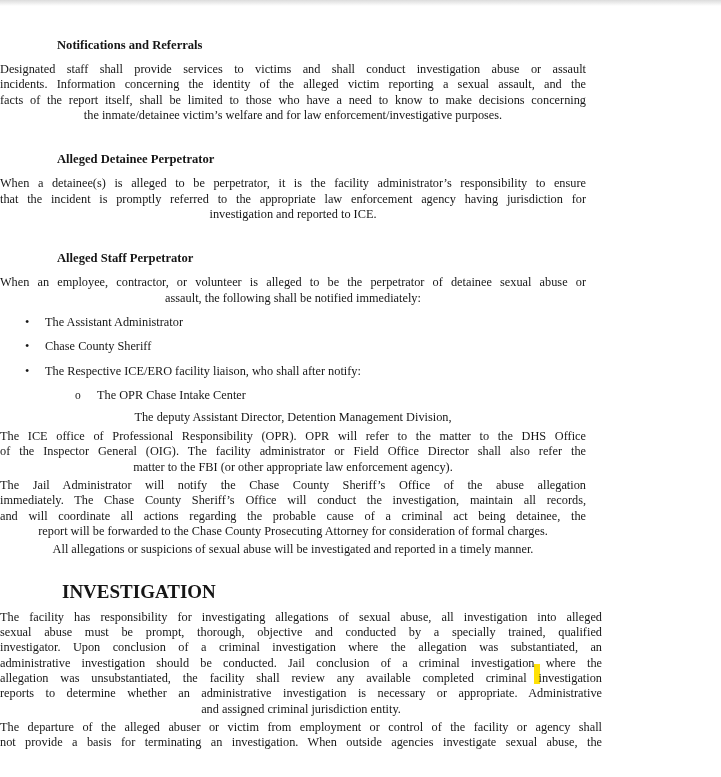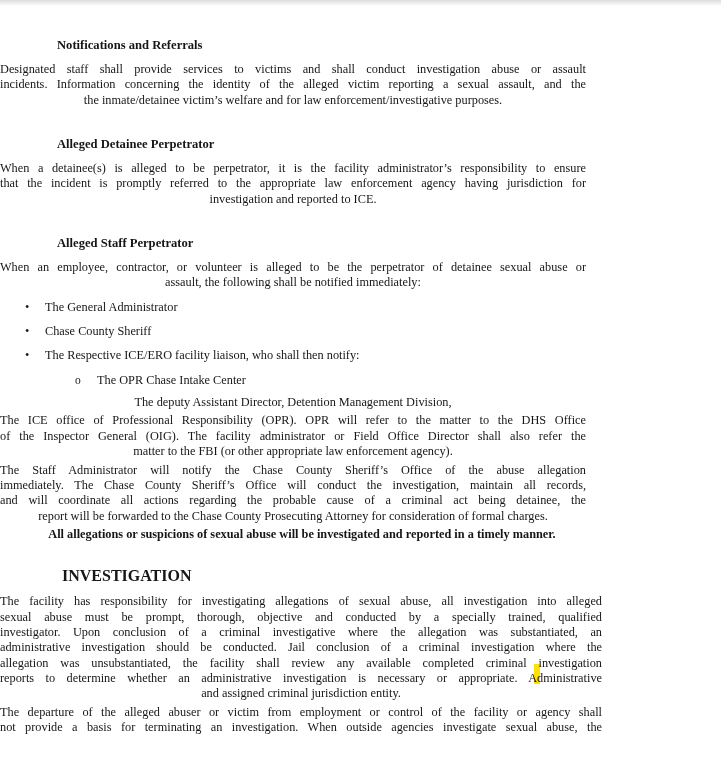--- a/index.html
+++ b/index.html
@@ -31,30 +31,30 @@
 
   .h2 {
     font-weight: bold;
     font-size: 12.6px;
     line-height: 16px;
     margin-top: 28px;
     margin-bottom: 9px;
   }
   .h1 {
     font-weight: bold;
-    font-size: 16px;
+    font-size: 19px;
     line-height: 19px;
     margin-top: 24px;
     margin-bottom: 9px;
   }
   .paragraph {
     font-size: 12.3px;
     margin: 3px 0;
   }
-  .paragraph.bold { font-weight: bold; padding-left: 9px; }
+  .paragraph.bold { font-weight: normal; }
   .line {
     line-height: 15.35px;
     text-align: justify;
     text-align-last: justify;
     -moz-text-align-last: justify;
     text-justify: inter-word;
   }
   .line.last {
     text-align: center;
     text-align-last: auto;
@@ -83,71 +83,72 @@
 <body style="background: rgb(255, 255, 255); color: rgb(22, 22, 22);">
 
 <div class="top-fade"></div>
 <div class="cursor-mark" style="background: rgb(255, 225, 6);"></div>
 <div class="content">
   <div id="doc">
       <div class="h2 sec-a">Notifications and Referrals</div>
       <div class="paragraph sec-a">
         <div class="line">Designated staff shall provide services to victims and shall conduct investigation abuse or assault</div>
         <div class="line">incidents. Information concerning the identity of the alleged victim reporting a sexual assault, and the</div>
+        <div class="line">facts of the report itself, shall be limited to those who have a need to know to make decisions concerning</div>
         <div class="line last">the inmate/detainee victim’s welfare and for law enforcement/investigative purposes.</div>
       </div>
       <div class="h2 sec-a">Alleged Detainee Perpetrator</div>
       <div class="paragraph sec-a">
         <div class="line">When a detainee(s) is alleged to be perpetrator, it is the facility administrator’s responsibility to ensure</div>
         <div class="line">that the incident is promptly referred to the appropriate law enforcement agency having jurisdiction for</div>
         <div class="line last">investigation and reported to ICE.</div>
       </div>
       <div class="h2 sec-a">Alleged Staff Perpetrator</div>
       <div class="paragraph sec-a">
         <div class="line">When an employee, contractor, or volunteer is alleged to be the perpetrator of detainee sexual abuse or</div>
         <div class="line last">assault, the following shall be notified immediately:</div>
       </div>
       <div class="bullet l1 sec-a">
         <span class="marker">•</span>
-        <span class="btext">The General Administrator</span>
+        <span class="btext">The Assistant Administrator</span>
       </div>
       <div class="bullet l1 sec-a">
         <span class="marker">•</span>
         <span class="btext">Chase County Sheriff</span>
       </div>
       <div class="bullet l1 sec-a">
         <span class="marker">•</span>
-        <span class="btext">The Respective ICE/ERO facility liaison, who shall then notify:</span>
+        <span class="btext">The Respective ICE/ERO facility liaison, who shall after notify:</span>
       </div>
       <div class="bullet l2 sec-a">
         <span class="marker">o</span>
         <span class="btext">The OPR Chase Intake Center</span>
       </div>
       <div class="paragraph sec-a">
         <div class="line last">The deputy Assistant Director, Detention Management Division,</div>
       </div>
       <div class="paragraph sec-a">
         <div class="line">The ICE office of Professional Responsibility (OPR). OPR will refer to the matter to the DHS Office</div>
         <div class="line">of the Inspector General (OIG). The facility administrator or Field Office Director shall also refer the</div>
         <div class="line last">matter to the FBI (or other appropriate law enforcement agency).</div>
       </div>
       <div class="paragraph sec-a">
-        <div class="line">The Staff Administrator will notify the Chase County Sheriff’s Office of the abuse allegation</div>
+        <div class="line">The Jail Administrator will notify the Chase County Sheriff’s Office of the abuse allegation</div>
         <div class="line">immediately. The Chase County Sheriff’s Office will conduct the investigation, maintain all records,</div>
         <div class="line">and will coordinate all actions regarding the probable cause of a criminal act being detainee, the</div>
         <div class="line last">report will be forwarded to the Chase County Prosecuting Attorney for consideration of formal charges.</div>
       </div>
       <div class="paragraph sec-a bold">
         <div class="line last">All allegations or suspicions of sexual abuse will be investigated and reported in a timely manner.</div>
       </div>
       <div class="h1 sec-b">INVESTIGATION</div>
       <div class="paragraph sec-b">
         <div class="line">The facility has responsibility for investigating allegations of sexual abuse, all investigation into alleged</div>
         <div class="line">sexual abuse must be prompt, thorough, objective and conducted by a specially trained, qualified</div>
-        <div class="line">investigator. Upon conclusion of a criminal investigative where the allegation was substantiated, an</div>
+        <div class="line">investigator. Upon conclusion of a criminal investigation where the allegation was substantiated, an</div>
         <div class="line">administrative investigation should be conducted. Jail conclusion of a criminal investigation where the</div>
         <div class="line">allegation was unsubstantiated, the facility shall review any available completed criminal investigation</div>
         <div class="line">reports to determine whether an administrative investigation is necessary or appropriate. Administrative</div>
         <div class="line last">and assigned criminal jurisdiction entity.</div>
       </div>
       <div class="paragraph sec-b">
         <div class="line">The departure of the alleged abuser or victim from employment or control of the facility or agency shall</div>
         <div class="line">not provide a basis for terminating an investigation. When outside agencies investigate sexual abuse, the</div>
       </div>
     </div>

